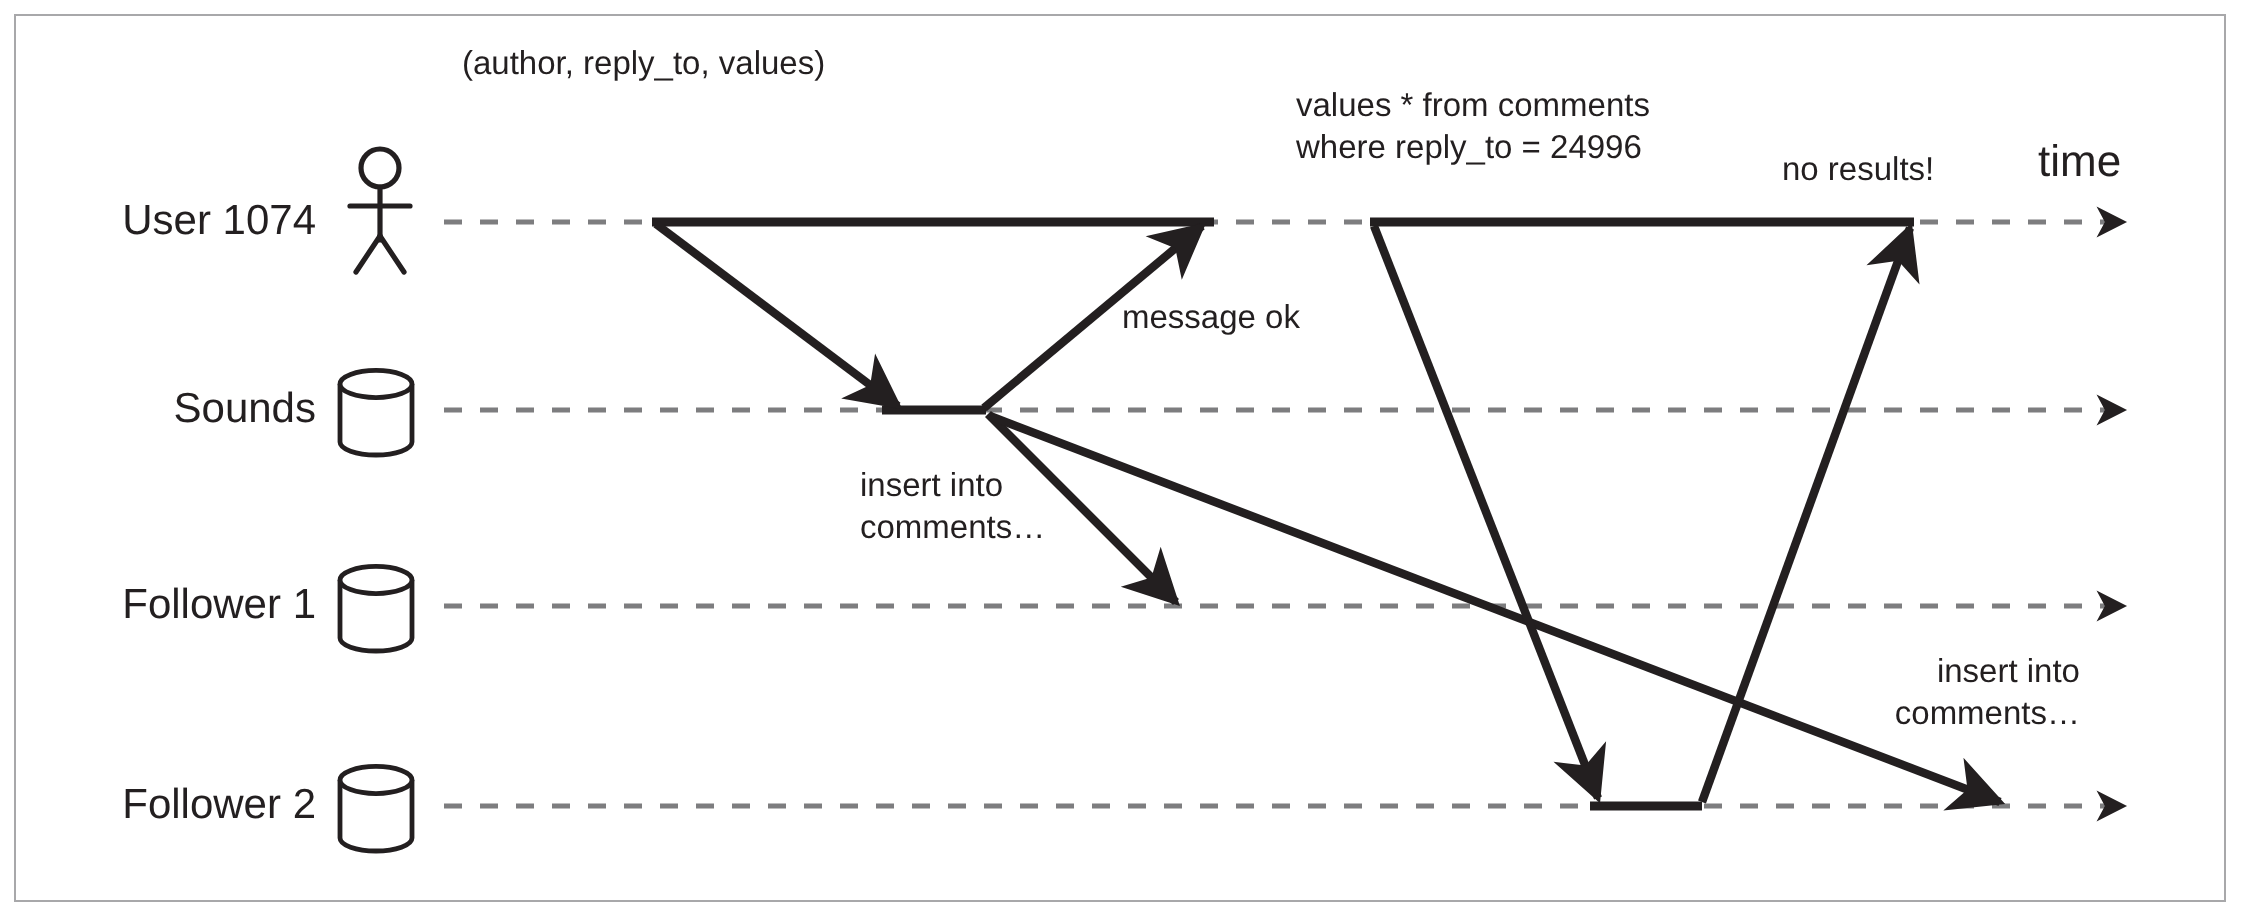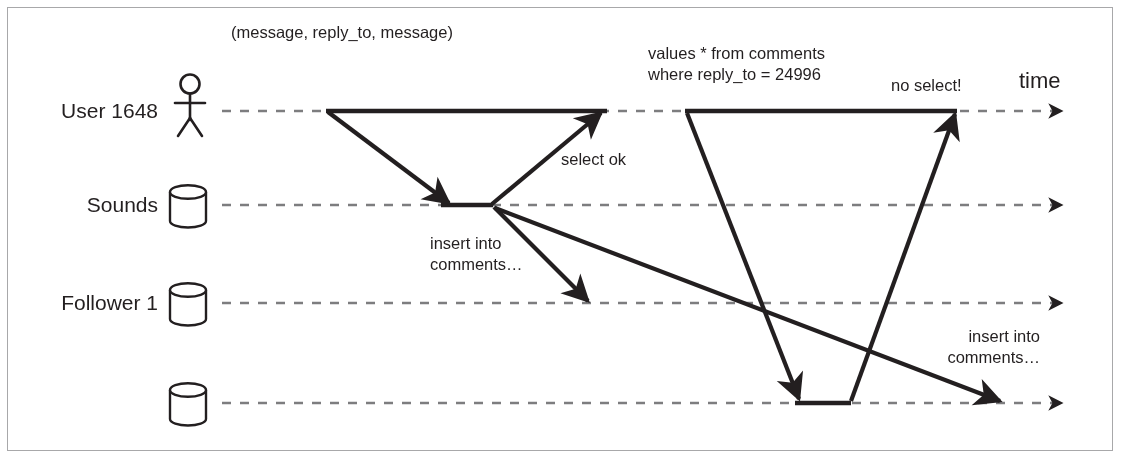--- a/index.html
+++ b/index.html
@@ -133,41 +133,42 @@
 
       <g stroke="#231f20" stroke-width="2.4" fill="#ffffff">
         <path d="M 170 390 L 170 419" fill="none"></path>
         <path d="M 206 390 L 206 419" fill="none"></path>
         <path d="M 170 419 A 18 6.5 0 0 0 206 419" fill="none"></path>
         <ellipse cx="188" cy="390" rx="18" ry="6.8" fill="#ffffff"></ellipse>
       </g>
     </g>
   </svg>
 
-  <div class="lane-label" style="right:964px; top:111px;">User 1648</div>
+  <div class="lane-label" style="right:964px; top:111px;">User 1074</div>
   <div class="lane-label" style="right:964px; top:205px;">Sounds</div>
   <div class="lane-label" style="right:964px; top:303px;margin-left:28px;">Follower 1</div>
+  <div class="lane-label" style="right:964px; top:403px;">Follower 2</div>
 
   <div class="time-label" style="left:1019px; top:68px;">time</div>
 
   <div class="note" style="left:231px; top:22px;">
-    <div>(message, reply_to, message)</div>
+    <div>(author, reply_to, values)</div>
   </div>
 
   <div class="note" style="left:648px; top:43px;">
     <div>values * from comments</div>
     <div>where reply_to = 24996</div>
   </div>
 
   <div class="note" style="left:891px; top:75px;">
-    <div>no select!</div>
+    <div>no results!</div>
   </div>
 
   <div class="note" style="left:561px; top:149px;">
-    <div>select ok</div>
+    <div>message ok</div>
   </div>
 
   <div class="note" style="left:430px; top:233px;">
     <div>insert into</div>
     <div>comments…</div>
   </div>
 
   <div class="note right" style="left:880px; width:160px; top:326px;">
     <div>insert into</div>
     <div>comments…</div>

